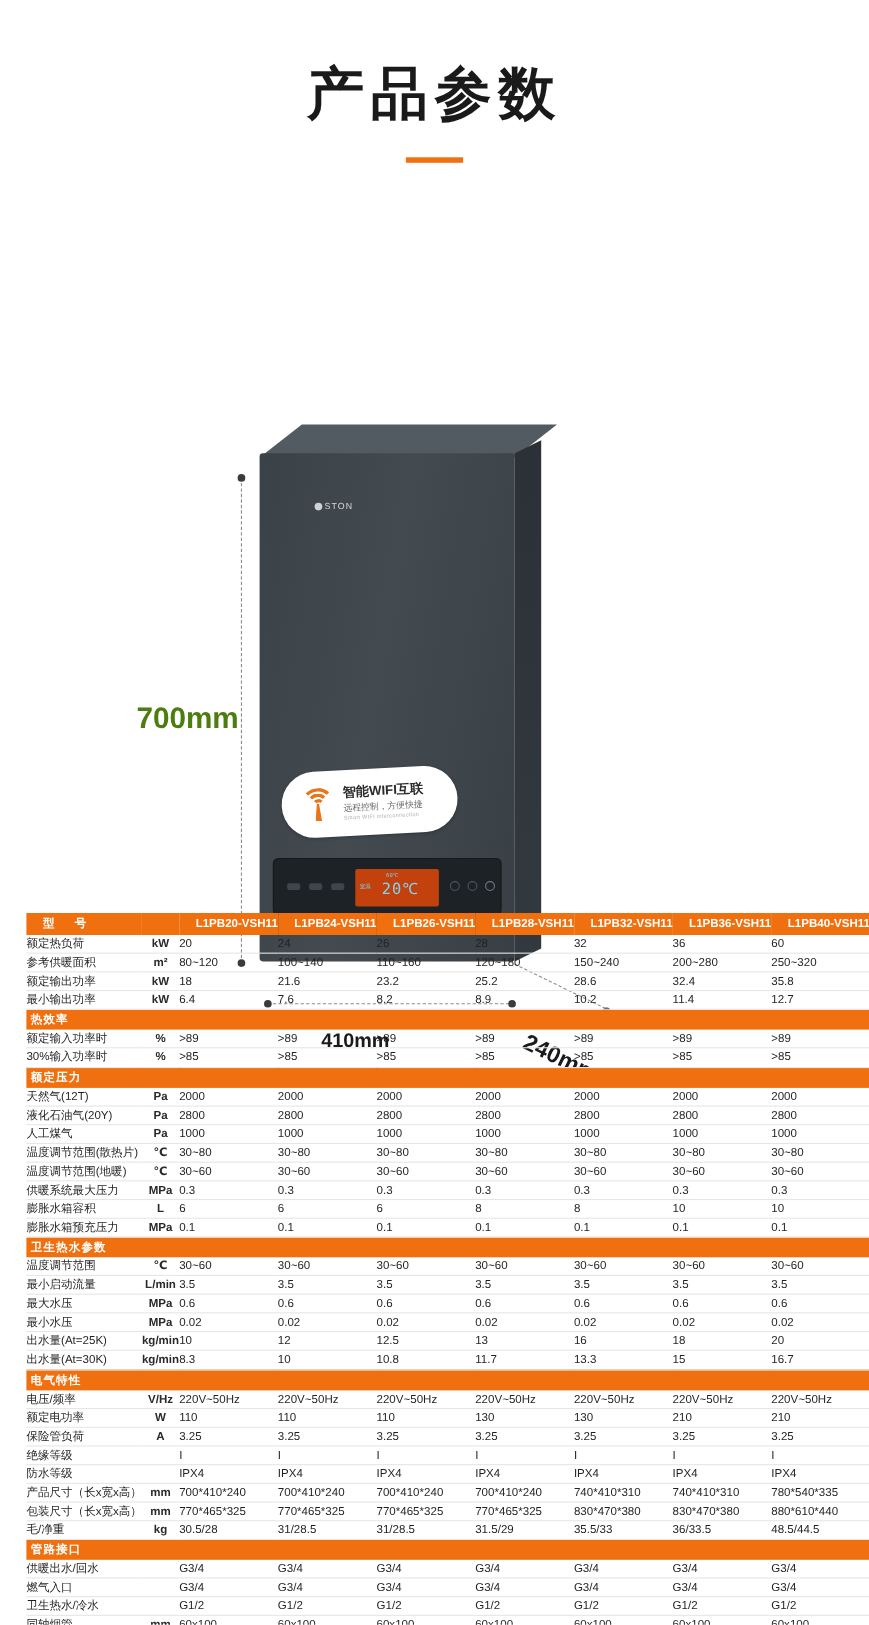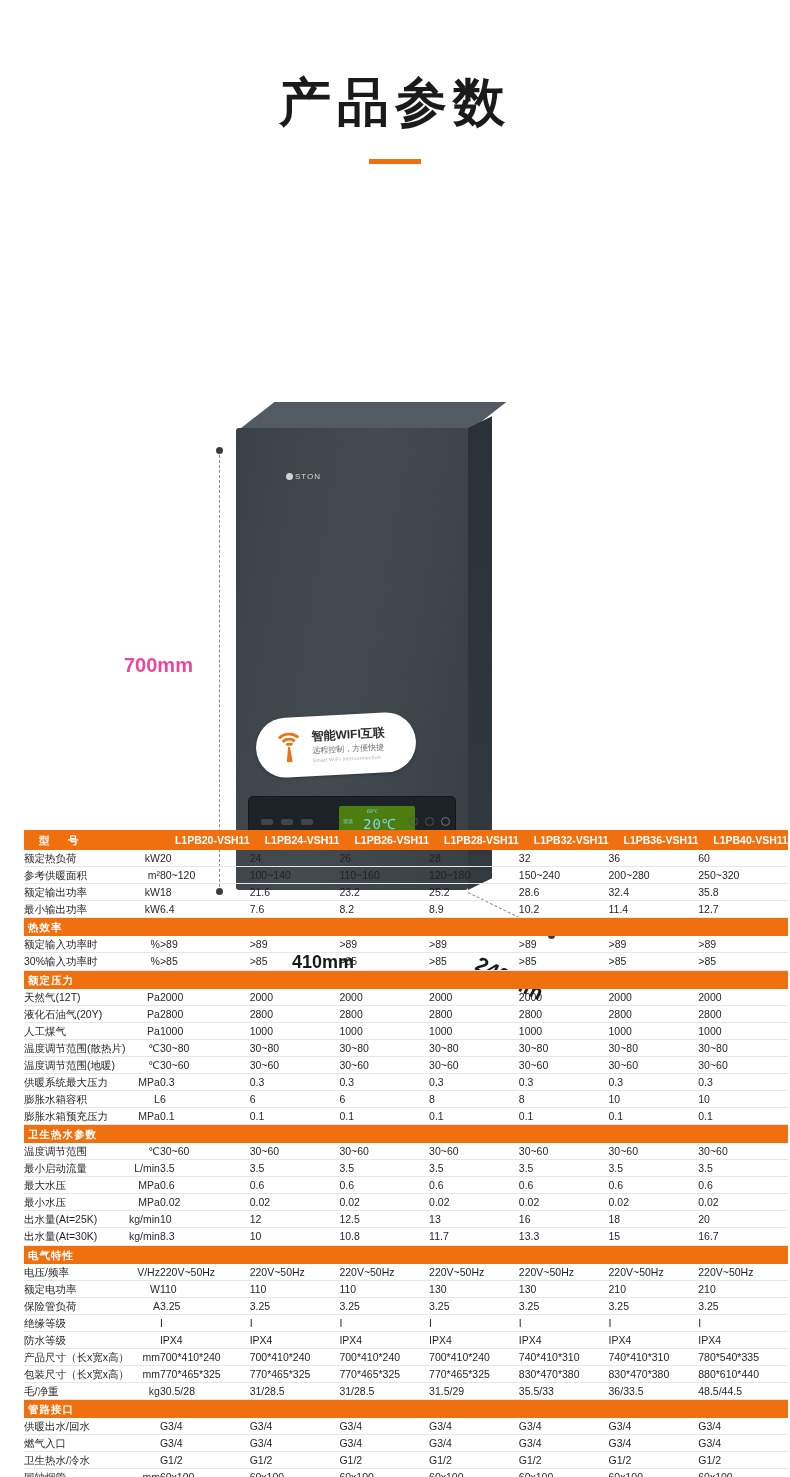--- a/index.html
+++ b/index.html
@@ -20,21 +20,21 @@
   .title-wrap {
     text-align: center;
     padding-top: 58px;
   }
   .page-title {
     font-size: 52px;
     font-weight: bold;
     letter-spacing: 6px;
     color: #1a1a1a;
     line-height: 1.1;
-    margin: 16px;
+    margin: 0;
   }
   .title-rule {
     width: 52px;
     height: 5px;
     background: #f07010;
     margin: 28px auto 0;
   }
 
   
   .product-area {
@@ -81,23 +81,23 @@
     height: 1px;
     border-top: 1px dashed #8d8d8d;
     transform: rotate(26deg);
     transform-origin: left top;
   }
   .dot.d-right { left: 548px; top: 750px; }
 
   .label-h700 {
     position: absolute;
     left: 124px; top: 472px;
-    font-size: 20px;
+    font-size: 27px;
     font-weight: bold;
-    color: #ec4899;
+    color: #4d7c0f;
   }
   .label-w410 {
     position: absolute;
     left: 292px; top: 770px;
     font-size: 18px;
     font-weight: bold;
     color: #1a1a1a;
   }
   .label-d240 {
     position: absolute;
@@ -239,23 +239,23 @@
     top: 20px;
     width: 9px; height: 9px;
     border-radius: 50%;
     border: 1px solid #4b545b;
   }
   .panel .k1 { left: 160px; }
   .panel .k2 { left: 176px; }
   .panel .k3 { left: 192px; border-color: #6d7a82; }
   .lcd {
     position: absolute;
-    left: 90px; top: 9px;
+    left: 74px; top: 9px;
     width: 76px; height: 34px;
-    background: #4d7c0f;
+    background: #c2410c;
     border-radius: 2px;
   }
   .lcd .big {
     position: absolute;
     left: 24px; top: 8px;
     font-size: 14px;
     color: #7fd4f5;
     font-family: "DejaVu Sans Mono", monospace;
     letter-spacing: 1px;
   }
@@ -307,21 +307,21 @@
   }
   tr.header td {
     background: #f07010;
     color: #ffffff;
     font-weight: bold;
     padding: 4px 0 4px 15px;
     font-size: 10.5px;
   }
   tr.header td.hname { letter-spacing: 4px; }
   td.name { padding-left: 4px; }
-  td.unit { text-align: right; color: #2a2a2a; }
+  td.unit { text-align: center; color: #2a2a2a; font-weight: bold; }
   td.val  { padding-left: 4px; }
   tr.data td { border-bottom: 1px solid #e6e6e6; }
   tr.data:last-child td { border-bottom: none; }
 </style>
 </head>
 <body>
 
 <div class="title-wrap">
   <h1 class="page-title">产品参数</h1>
   <div class="title-rule"></div>

